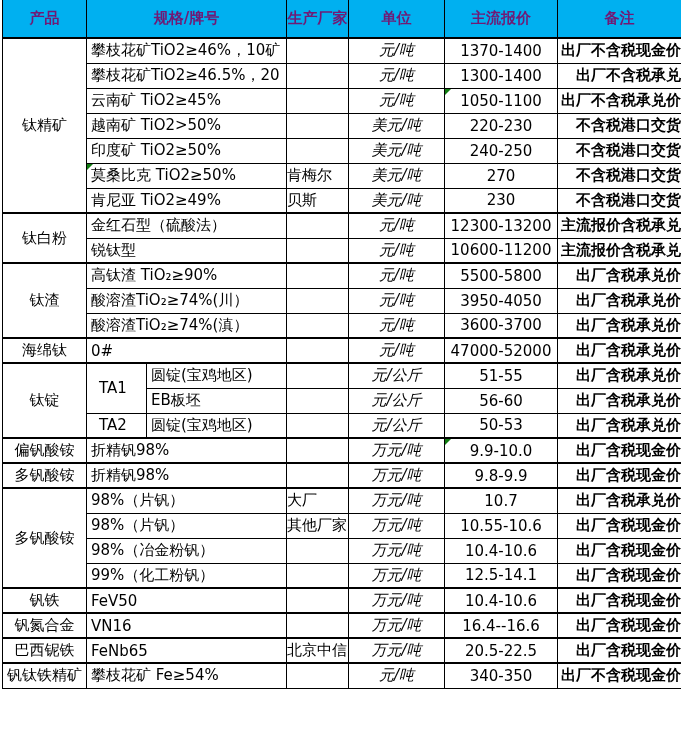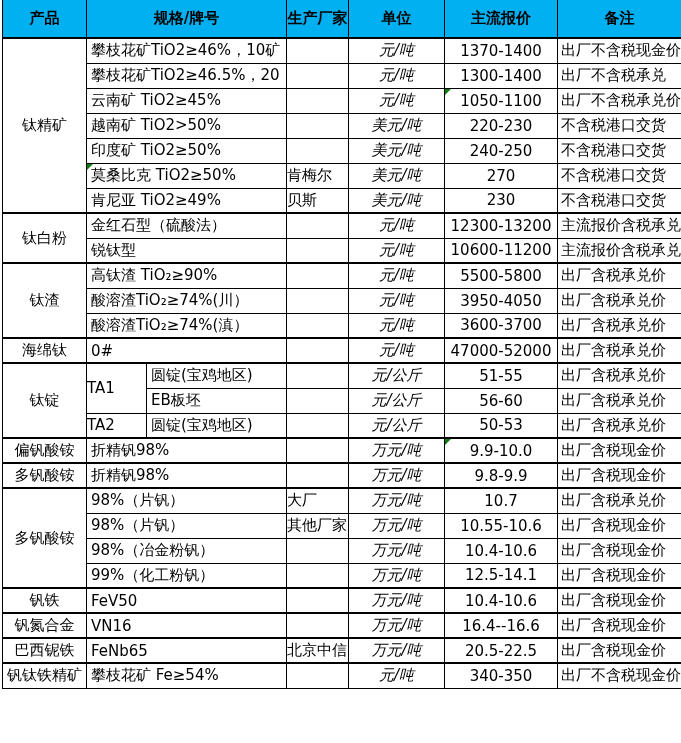--- a/index.html
+++ b/index.html
@@ -16,40 +16,40 @@
   }
   th,td{
     border:1px solid #000;
     padding:0;
     overflow:hidden;
     white-space:nowrap;
     box-sizing:border-box;
   }
   thead th{
     background:#00B0F0;
-    color:#000000;
+    color:#701a75;
     font-size:15px;
     font-weight:bold;
     height:38px;
     border-top:none;
     text-align:center;
   }
   tbody td{
     height:25px;
     font-size:15px;
     color:#000;
     vertical-align:middle;
   }
   .c-product{text-align:center;}
-  .c-grade{text-align:left;padding-left:0;}
+  .c-grade{text-align:left;padding-left:12px;}
   .c-spec{text-align:left;padding-left:4px;position:relative;margin-left:12px;}
   .c-maker{margin-left:36px;}
   .c-unit{text-align:center;font-style:italic;}
   .c-price{text-align:center;position:relative;}
-  .c-note{text-align:left;padding-left:3px;}
+  .c-note{text-align:right;padding-left:3px;font-weight:bold;}
   tr.group-start td{border-top:2px solid #000;}
   .flag{
     position:absolute;top:0;left:0;width:0;height:0;
     border-top:6px solid #107C10;
     border-right:6px solid transparent;
   }
 </style>
 </head>
 <body>
 

